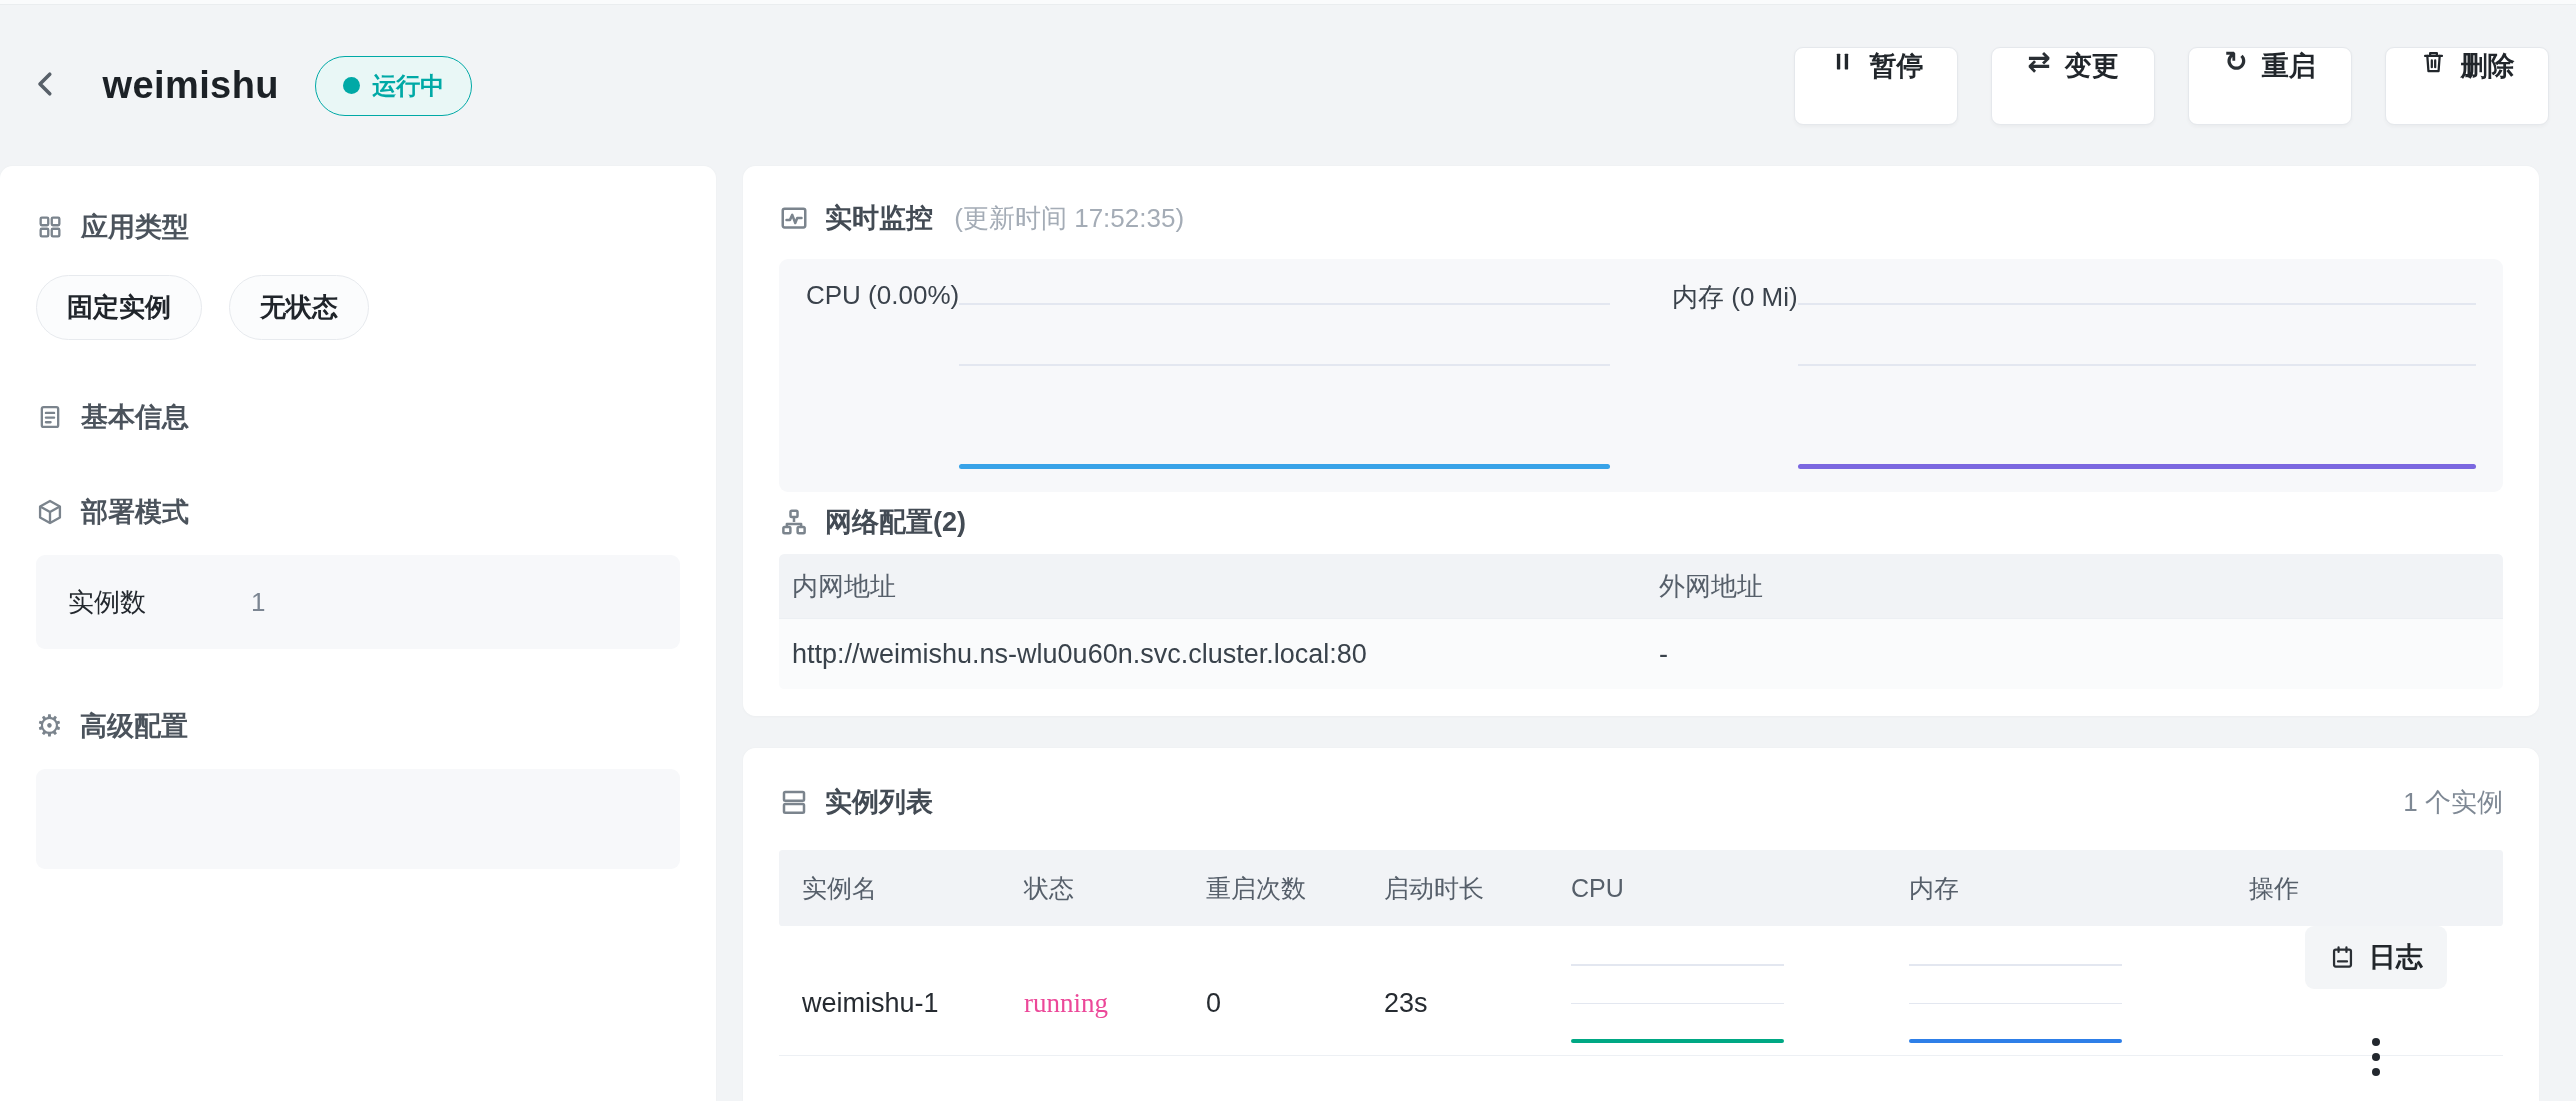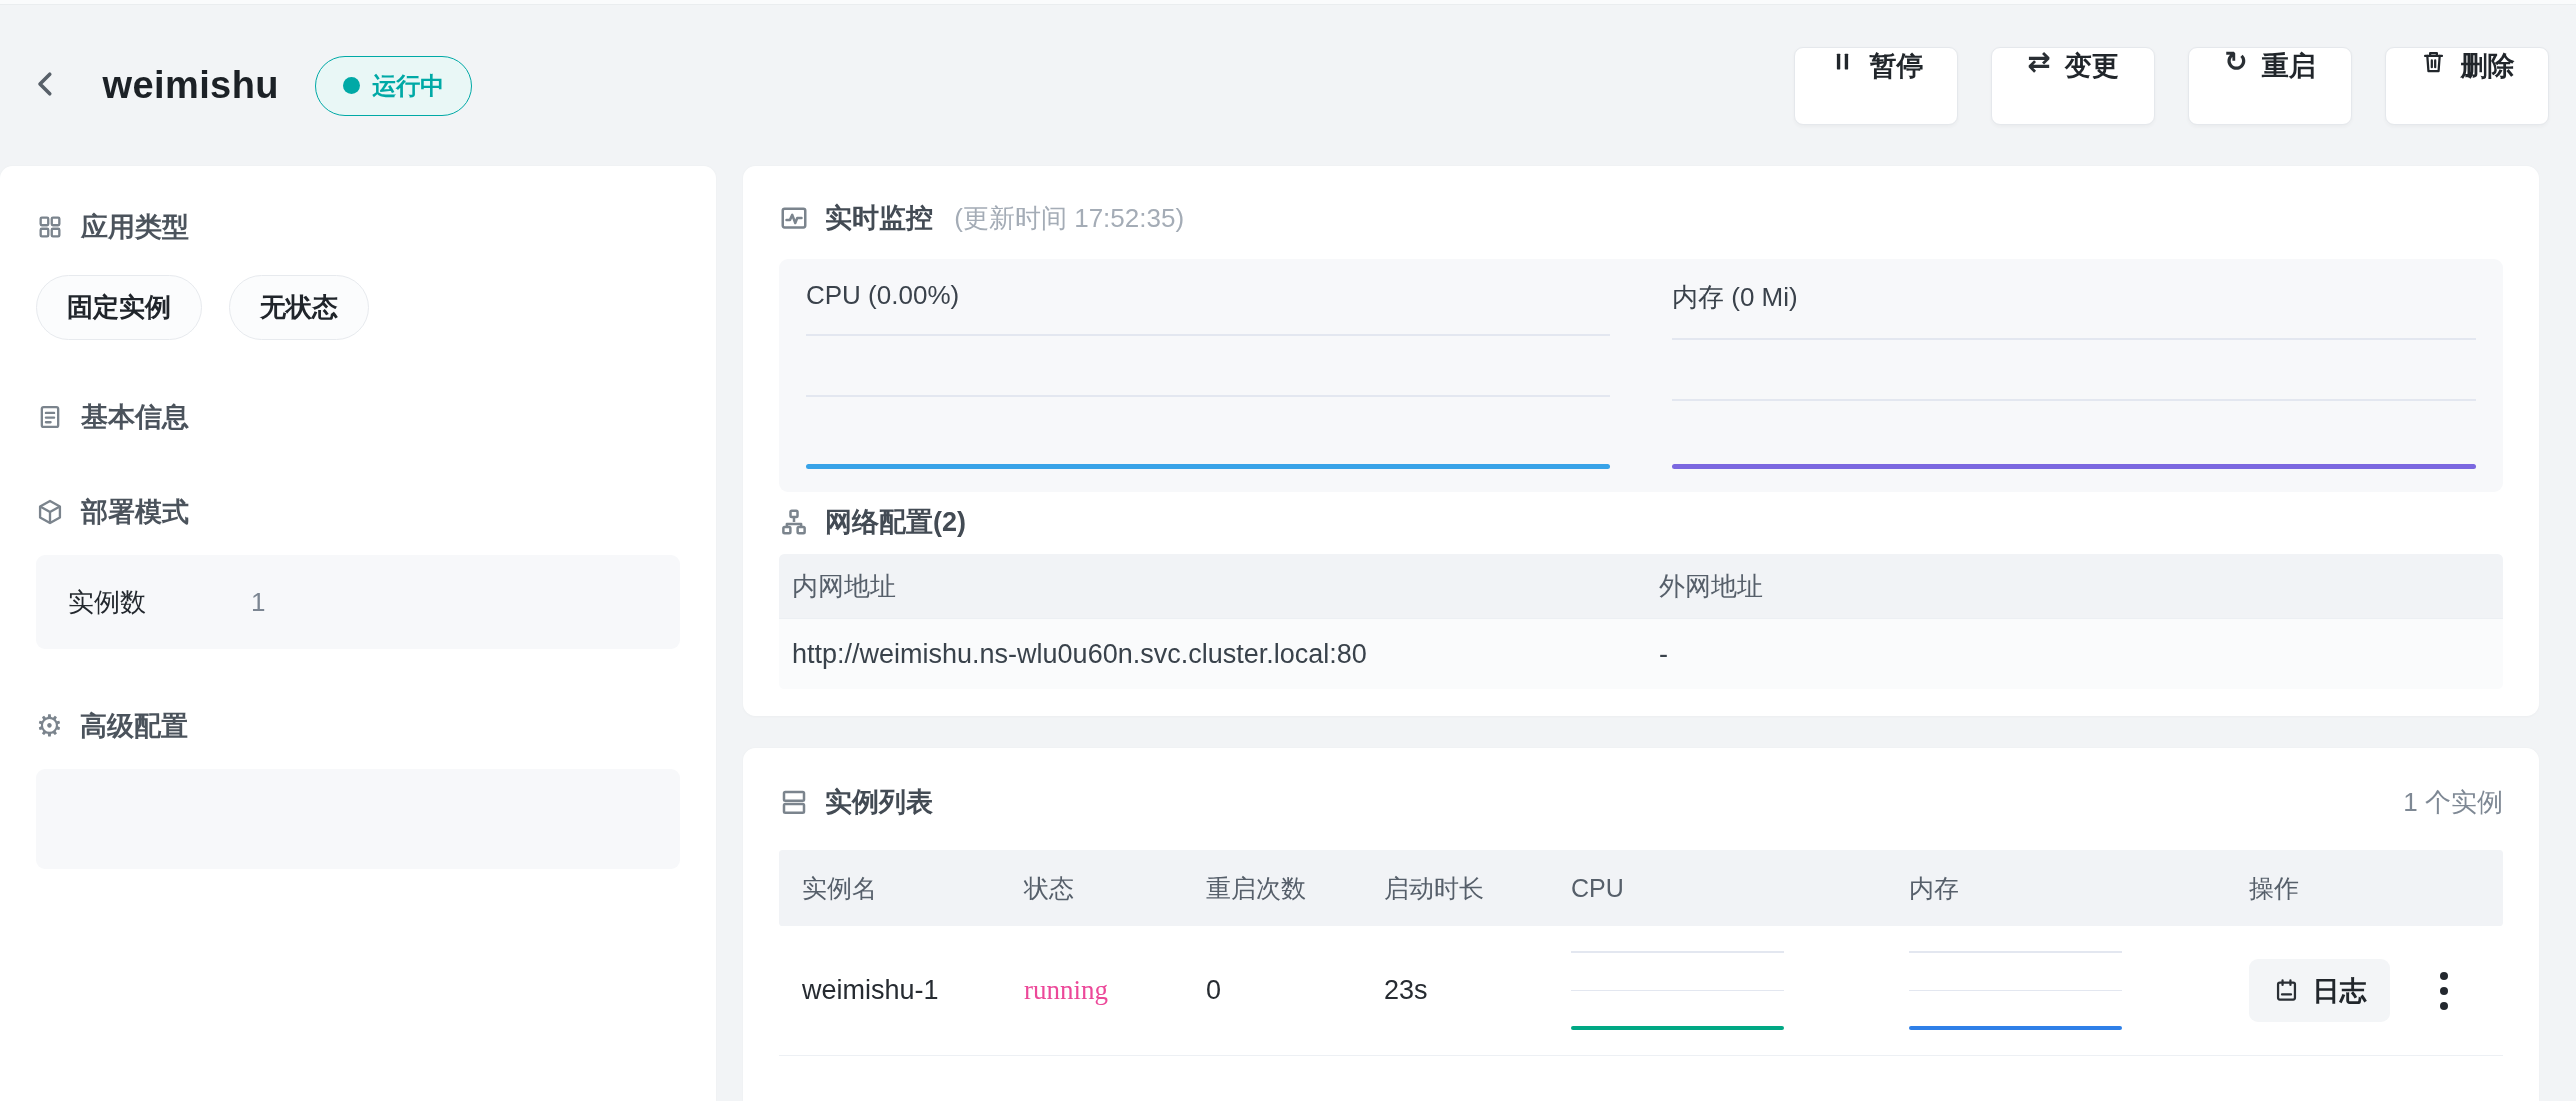--- a/index.html
+++ b/index.html
@@ -47,21 +47,21 @@
   .main-card-1 { height:550px; padding:34px 36px; }
   .main-card-2 { margin-top:32px; height:391px; padding:36px 36px; }
   .m-head { display:flex; align-items:center; gap:16px; }
   .m-head .icn { color:#7b848d; display:flex; }
   .m-title { font-size:27px; font-weight:600; color:#434b54; }
   .m-sub { font-size:26px; color:#a4acb6; margin-left:5.3px; }
   .m-count { margin-left:auto; font-size:26px; color:#7e8894; }
 
   
   .monitor-panel { margin-top:23px; height:233px; background:#f7f8fa; border-radius:9px; display:flex; gap:62px; padding:21px 27px 18px; }
-  .chart-half { flex:1; display:flex; flex-direction:column; }
+  .chart-half { flex:1; display:flex; flex-direction:row; }
   .chart-label { font-size:26px; color:#3a424b; }
   .chart-box { position:relative; flex:1; margin-top:9px; }
   .gridline { position:absolute; left:0; right:0; height:1.8px; background:#e3e7f0; }
   .gl-1 { top:14px; } .gl-2 { top:75px; }
   .flatline { position:absolute; left:0; right:0; bottom:5.3px; height:4.4px; border-radius:2.7px; }
 
   
   .net-head { margin-top:12.4px; }
   .net-table { margin-top:14px; border-radius:5.3px; overflow:hidden; }
   .net-hrow { display:grid; grid-template-columns:867px 1fr; background:#f1f3f6; height:64px; align-items:center; font-size:26px; color:#565f6a; }
@@ -70,21 +70,21 @@
 
   
   .itable { margin-top:30px; }
   .i-hrow { display:grid; grid-template-columns:245px 182px 178px 187px 338px 340px 1fr; background:#f1f3f6; height:76px; align-items:center; font-size:25px; color:#565f6a; border-radius:3.6px; }
   .i-drow { display:grid; grid-template-columns:245px 182px 178px 187px 338px 340px 1fr; align-items:center; height:130px; border-bottom:1.8px solid #edf0f4; font-size:27px; color:#262b31; }
   .i-cell-first { padding-left:23px; }
   .spark { position:relative; width:213px; height:82px; }
   .spark .gridline { height:1.8px; }
   .spark .sg-1 { top:1.8px; } .spark .sg-2 { top:40px; }
   .spark .flatline { bottom:1.8px; height:3.6px; }
-  .ops-cell { display:flex; align-items:center; gap:44px; }
+  .ops-cell { display:flex; align-items:center; gap:44px;flex-direction:column; }
   .log-btn { display:flex; align-items:center; gap:12.4px; background:#f3f5f7; border-radius:9px; padding:13.3px 24px; font-size:27px; font-weight:600; color:#21262b; cursor:pointer; }
   .log-btn .icn { color:#2a2f35; display:flex; }
   .kebab { display:flex; flex-direction:column; gap:7px; cursor:pointer; padding:5.3px; }
   .kebab i { width:8px; height:8px; border-radius:50%; background:#23282e; }
 </style>
 </head>
 <body>
 
 <div class="top-hairline"></div>
 

